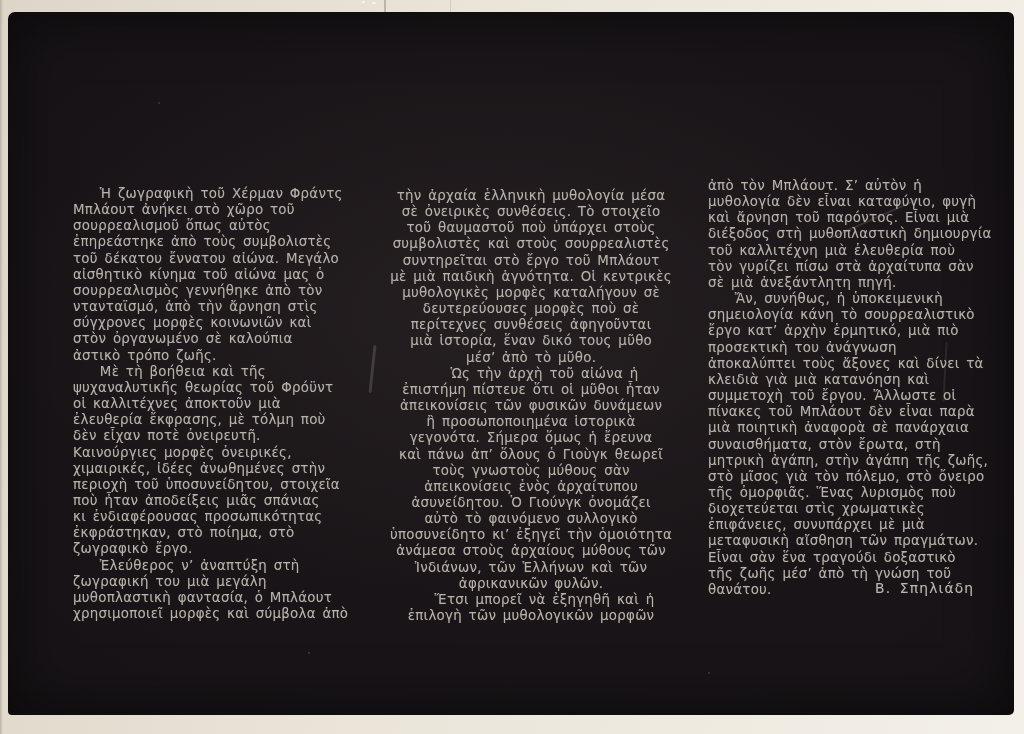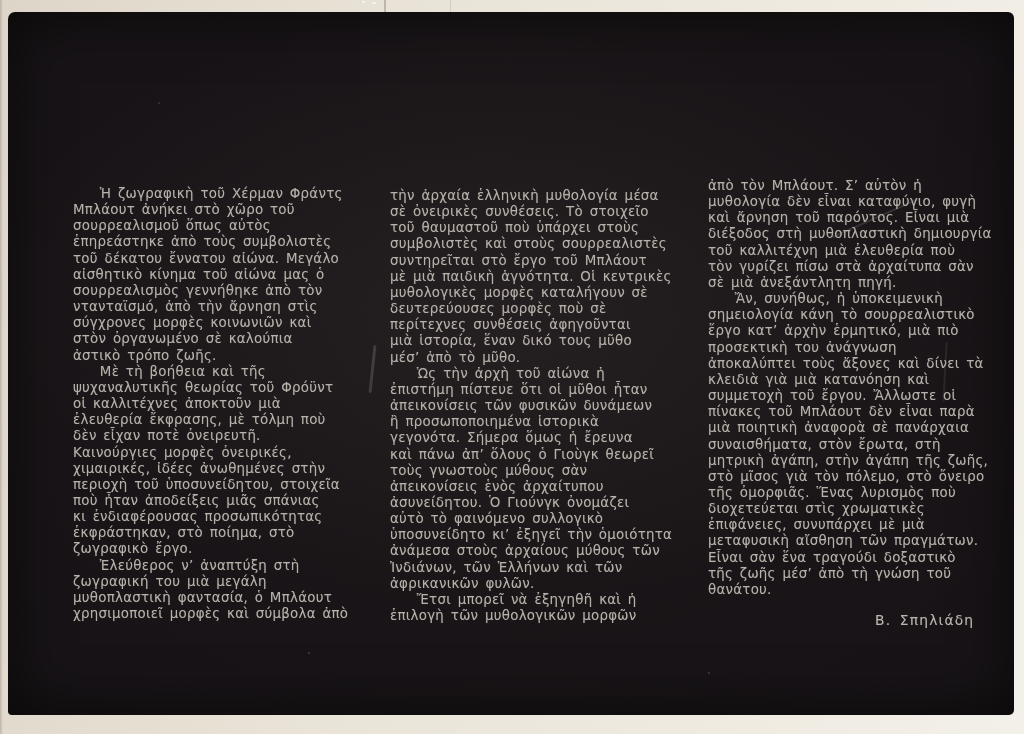--- a/index.html
+++ b/index.html
@@ -46,26 +46,26 @@
     position: absolute;
     white-space: pre;
     font-size: 13.4px;
     line-height: 16.15px;
     letter-spacing: 0.25px;
     word-spacing: 2.2px;
     color: #b6b1a9;
     text-shadow: 0 0 1px rgba(200,195,188,0.28);
   }
   .col-1 { left: 65px;  top: 174px; }
-  .col-2 { left: 382px; top: 176px; }
+  .col-2 { left: 382px; top: 176px; text-align: center; }
   .col-3 { left: 700px; top: 166px; }
   .signature {
     position: absolute;
     left: 867px;
-    top: 600px;
+    top: 568px;
     font-size: 13.8px;
     letter-spacing: 1.2px;
     word-spacing: 3px;
     color: #bab5ad;
     text-shadow: 0 0 1px rgba(200,195,188,0.28);
   }
   
   .speck {
     position: absolute;
     border-radius: 50%;

